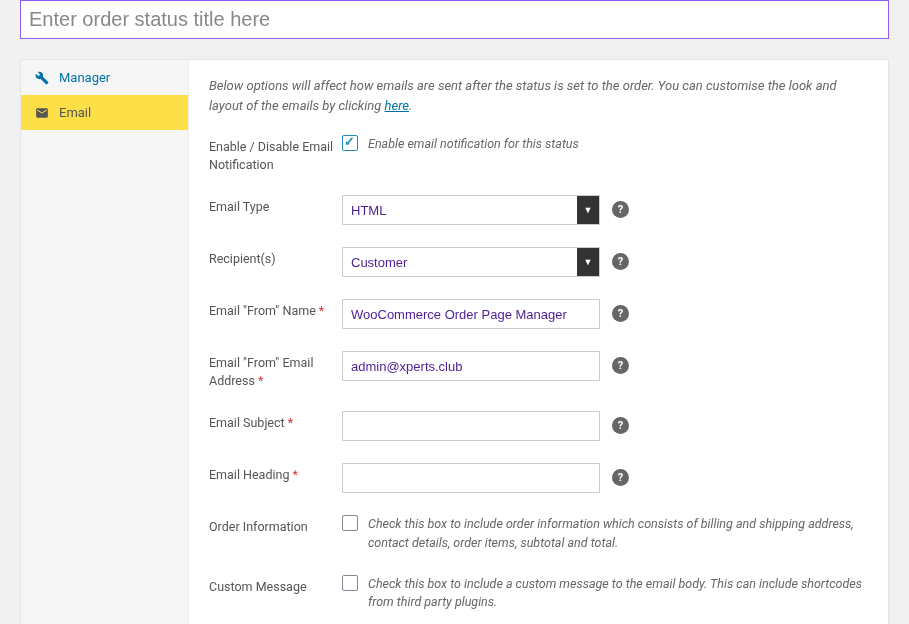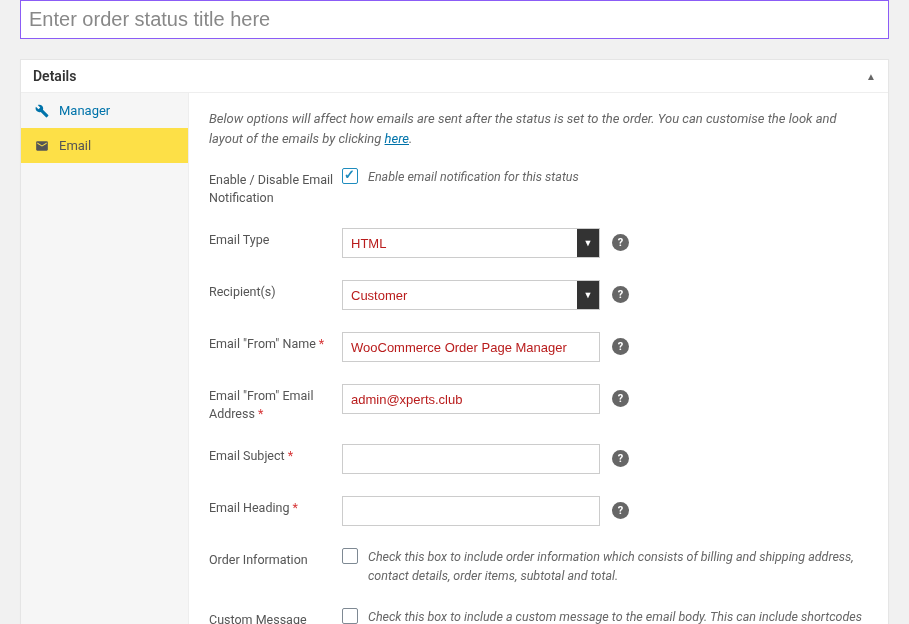--- a/index.html
+++ b/index.html
@@ -138,21 +138,21 @@
       font-style: italic;
       color: #666;
       line-height: 1.5;
     }
     .select-box, .text-input {
       width: 258px;
       padding: 5px 8px;
       border: 1px solid #ccc;
       background: #fff;
       font-size: 13px;
-      color: #b91c1c;
+      color: #4c1d95;
       height: 30px;
     }
     .select-box {
       appearance: none;
       position: relative;
       padding-right: 28px;
     }
     .select-wrap {
       position: relative;
       display: inline-block;
@@ -189,24 +189,20 @@
     }
   </style>
 </head>
 <body>
 
 <div class="title-input-wrap">
   <input type="text" class="title-input" placeholder="Enter order status title here" style="">
 </div>
 
 <div class="details-box">
-  <div class="details-header">
-    <h2>Details</h2>
-    <span class="collapse-icon">▲</span>
-  </div>
   <div class="details-body">
     <div class="sidebar">
       <div class="sidebar-item general">
         <span class="icon">
           <svg viewBox="0 0 24 24" fill="#0073aa">
               <path d="M22.7 19l-9.1-9.1c.9-2.3.4-5-1.5-6.9-2-2-5-2.4-7.4-1.3L9 6 6 9 1.6 4.7C.4 7.1.9 10.1 2.9 12.1c1.9 1.9 4.6 2.4 6.9 1.5l9.1 9.1c.4.4 1 .4 1.4 0l2.3-2.3c.5-.4.5-1.1.1-1.4z"></path>
             </svg>
         </span>
         <span>Manager</span>
       </div>

